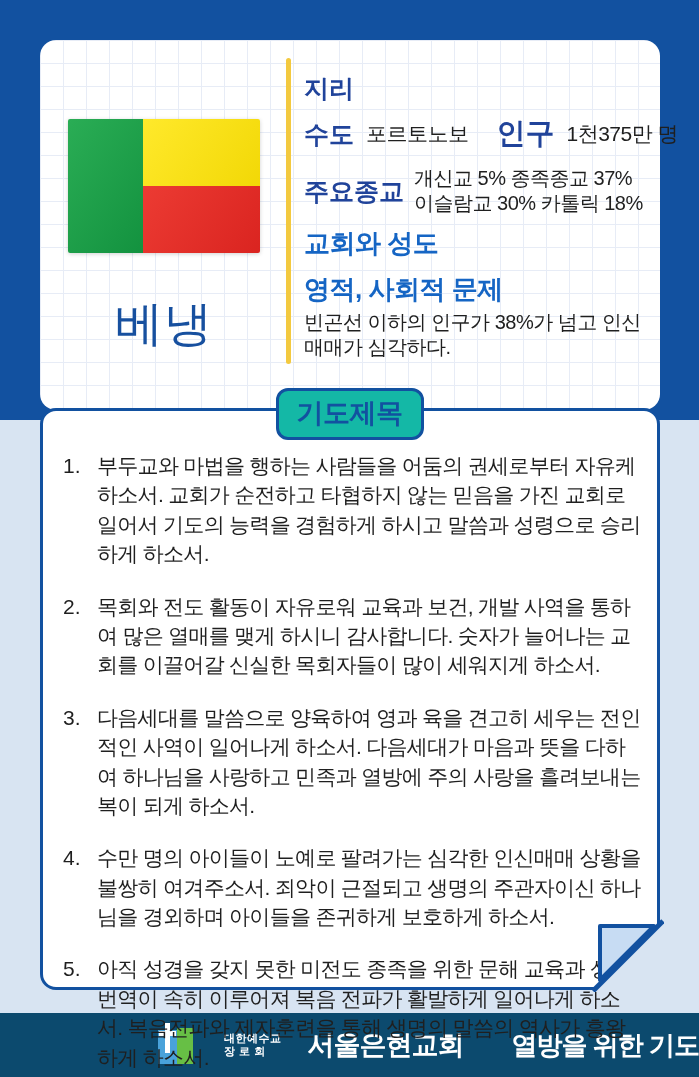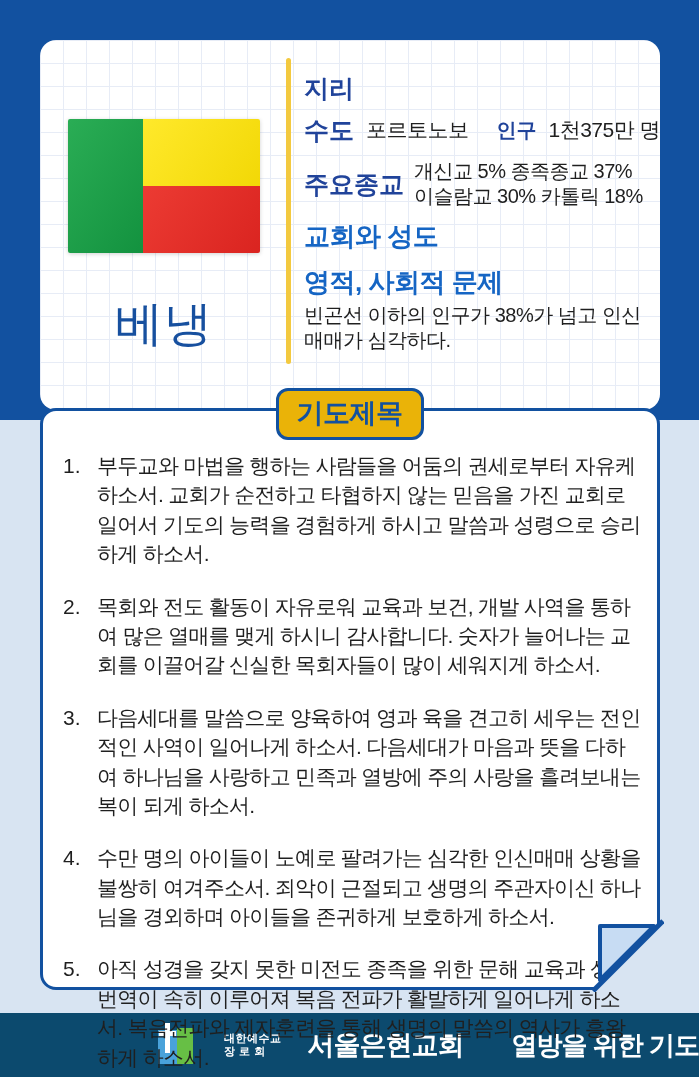--- a/index.html
+++ b/index.html
@@ -57,40 +57,40 @@
     position:absolute; left:264px; top:32px; width:348px;
   }
   .label { color:#20439a; font-weight:bold; font-size:25px; white-space:nowrap; }
   .val { font-size:20px; line-height:1.25; color:#1f1f1f; letter-spacing:-0.5px; }
   .row { display:flex; align-items:flex-start; gap:10px; }
   .row.center { align-items:center; }
   .geo-row { margin-bottom:9px; }
   .cap-row { margin-bottom:12px; }
   .rel-row { margin-bottom:10px; }
   .cap-row .label { margin-right:2px; }
-  .pop-label { margin-left:18px; font-size:20px; }
+  .pop-label { margin-left:18px; font-size:29px; }
   .cap-row .val { font-size:21px; white-space:nowrap; }
   .heading { color:#1565c4; font-weight:bold; font-size:26px; margin-bottom:3px; letter-spacing:-0.5px; }
   .block { margin-bottom:11px; }
   
   .prayer-card {
     position:absolute; left:40px; top:408px; width:620px; height:582px;
     background:#ffffff; border:3px solid #1251a0; border-radius:16px;
     z-index:2; padding:40px 12px 0 16px;
   }
   .prayer-list { list-style:none; }
   .prayer-item { display:flex; gap:4px; margin-bottom:23px; }
   .prayer-num {
     flex:0 0 34px; font-size:21px; line-height:1.4; text-align:left;
     padding-left:4px;
   }
   .prayer-text { font-size:21px; line-height:1.4; letter-spacing:-0.7px; }
   .badge {
     position:absolute; left:50%; top:388px; transform:translateX(-50%);
-    background:#eab308; border:3px solid #1251a0; border-radius:12px;
+    background:#14b8a6; border:3px solid #1251a0; border-radius:12px;
     padding:4px 18px 6px 18px;
     font-size:27px; font-weight:bold; color:#1251a0; letter-spacing:-0.5px;
     z-index:3; white-space:nowrap;
   }
   .curl { position:absolute; left:584px; top:912px; z-index:4; }
   
   .logo { position:relative; width:44px; height:48px; flex:0 0 44px; }
   .logo .panel-blue { position:absolute; left:4px; top:9px; width:19px; height:34px; background:#49a2da; }
   .logo .panel-green { position:absolute; left:23px; top:7px; width:16px; height:36px; background:#67bf45; }
   .logo .cross-v { position:absolute; left:11px; top:2px; width:5px; height:30px; background:#ffffff; }

